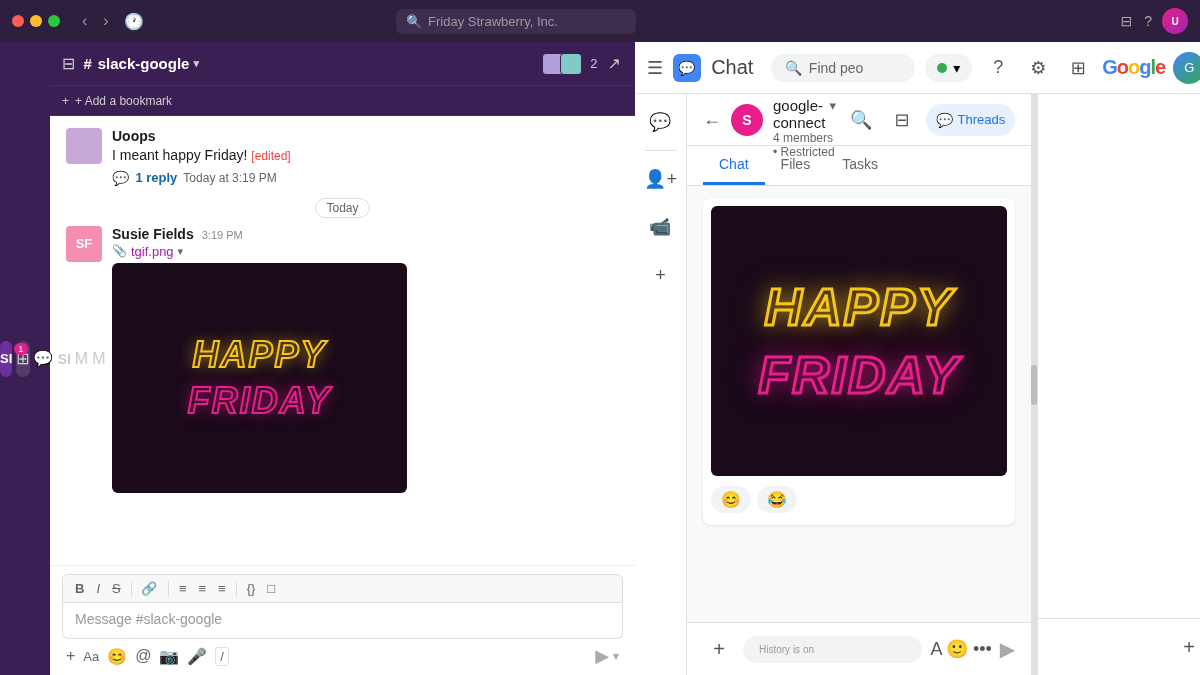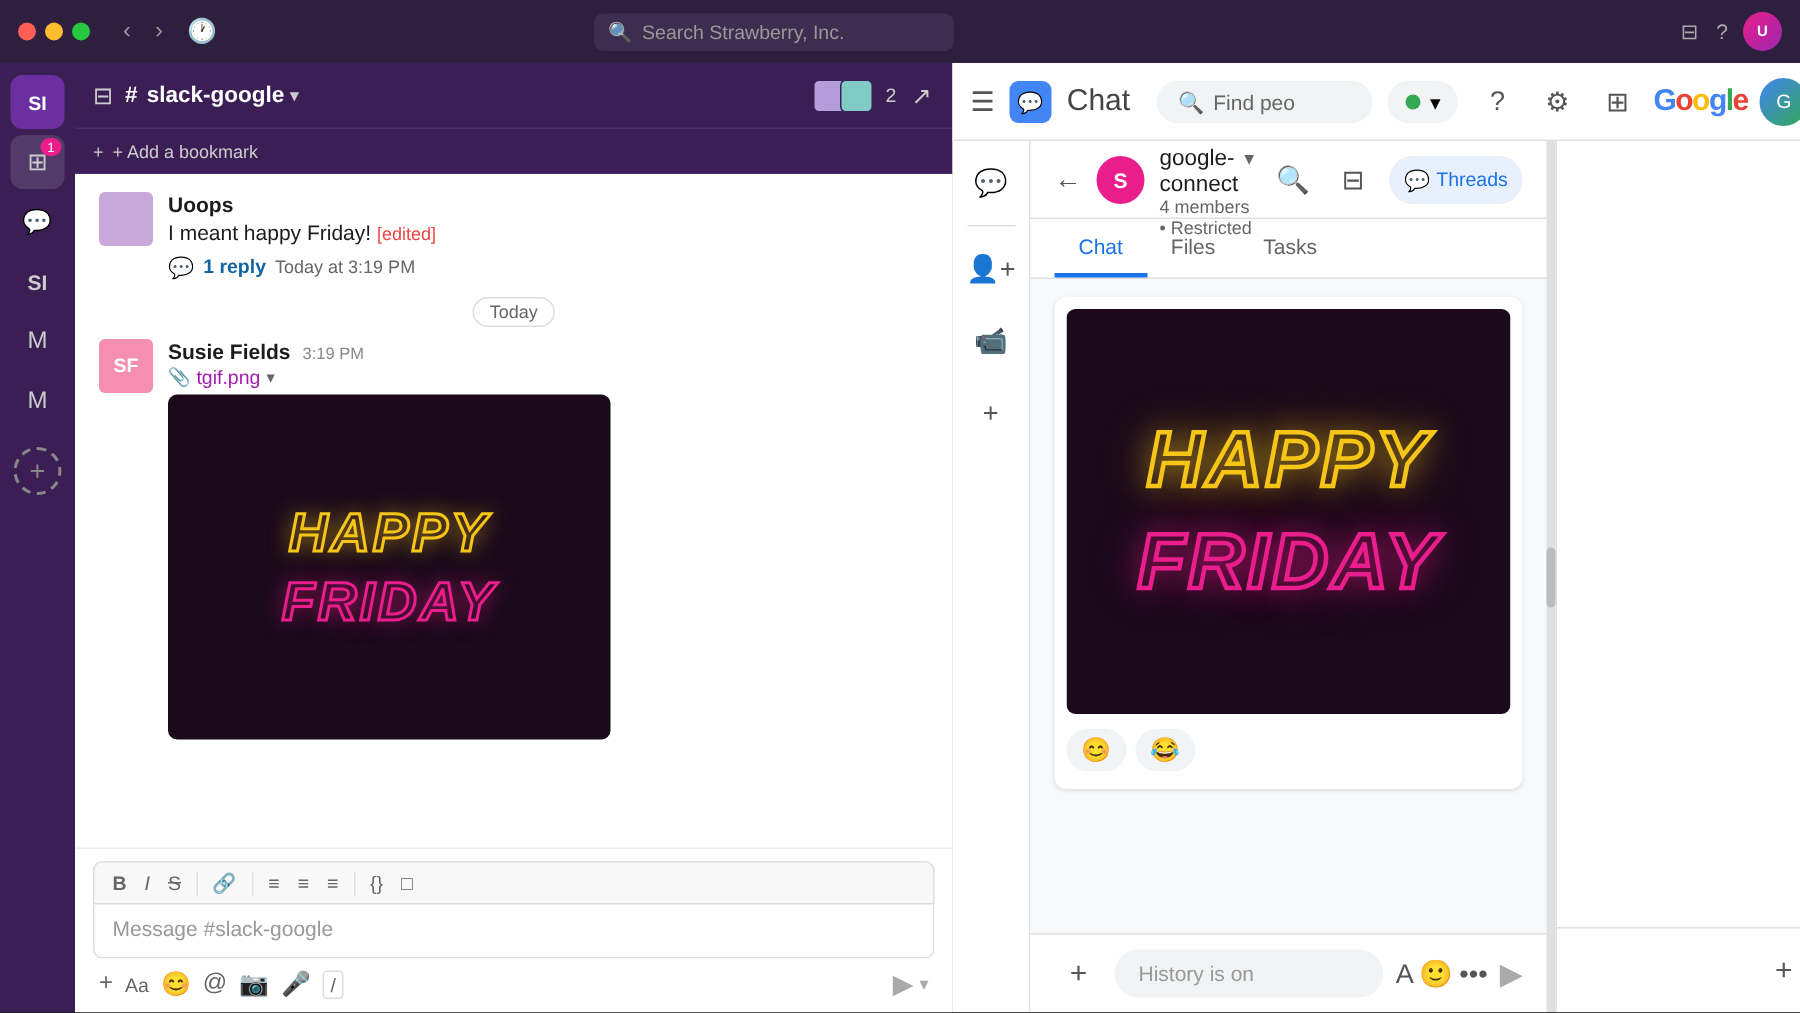--- a/index.html
+++ b/index.html
@@ -96,21 +96,20 @@
       display: flex;
       flex: 1;
       overflow: hidden;
     }
 
     
     .sidebar-icons {
       width: 50px;
       background: #3b1f54;
       display: flex;
-      flex-direction: column;
       align-items: center;
       padding: 8px 0;
       gap: 4px;
       flex-shrink: 0;
     }
     .sidebar-icon {
       width: 36px;
       height: 36px;
       border-radius: 8px;
       display: flex;
@@ -647,21 +646,21 @@
       color: #555;
       font-size: 20px;
       cursor: pointer;
     }
     .g-input {
       flex: 1;
       background: #f1f3f4;
       border: none;
       border-radius: 20px;
       padding: 8px 16px;
-      font-size: 14px;
+      font-size: 10px;
       color: #999;
     }
     .g-input-icons {
       display: flex;
       gap: 4px;
       align-items: center;
     }
     .g-input-icon {
       background: none;
       border: none;
@@ -686,21 +685,21 @@
     <div class="traffic-light tl-min"></div>
     <div class="traffic-light tl-max"></div>
   </div>
   <div class="titlebar-nav">
     <button class="titlebar-icon-btn">‹</button>
     <button class="titlebar-icon-btn">›</button>
     <button class="titlebar-icon-btn">🕐</button>
   </div>
   <div class="titlebar-search">
     <span>🔍</span>
-    <span style="font-size:13px;color:#999;">Search Strawberry, Inc.</span>
+    <span style="font-size:13px;color:#999;">Friday Strawberry, Inc.</span>
   </div>
   <div class="titlebar-right">
     <button class="titlebar-icon-btn">⊟</button>
     <button class="titlebar-icon-btn">?</button>
     <div class="user-avatar-small">U</div>
   </div>
 </div>
 
 <div class="main-layout">
 

